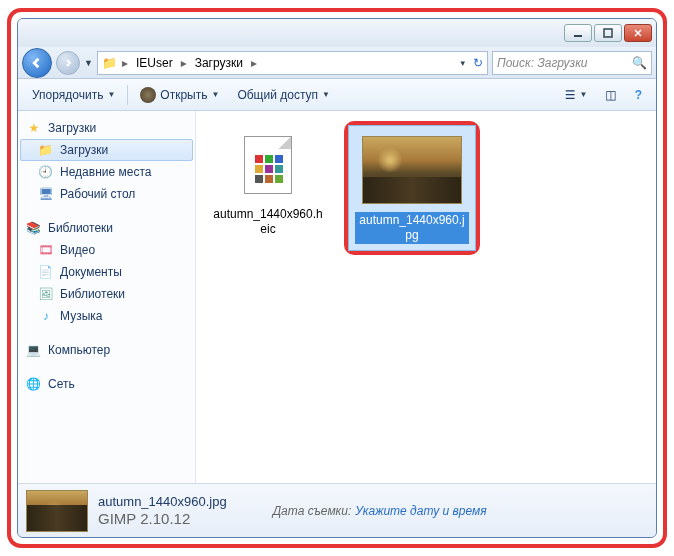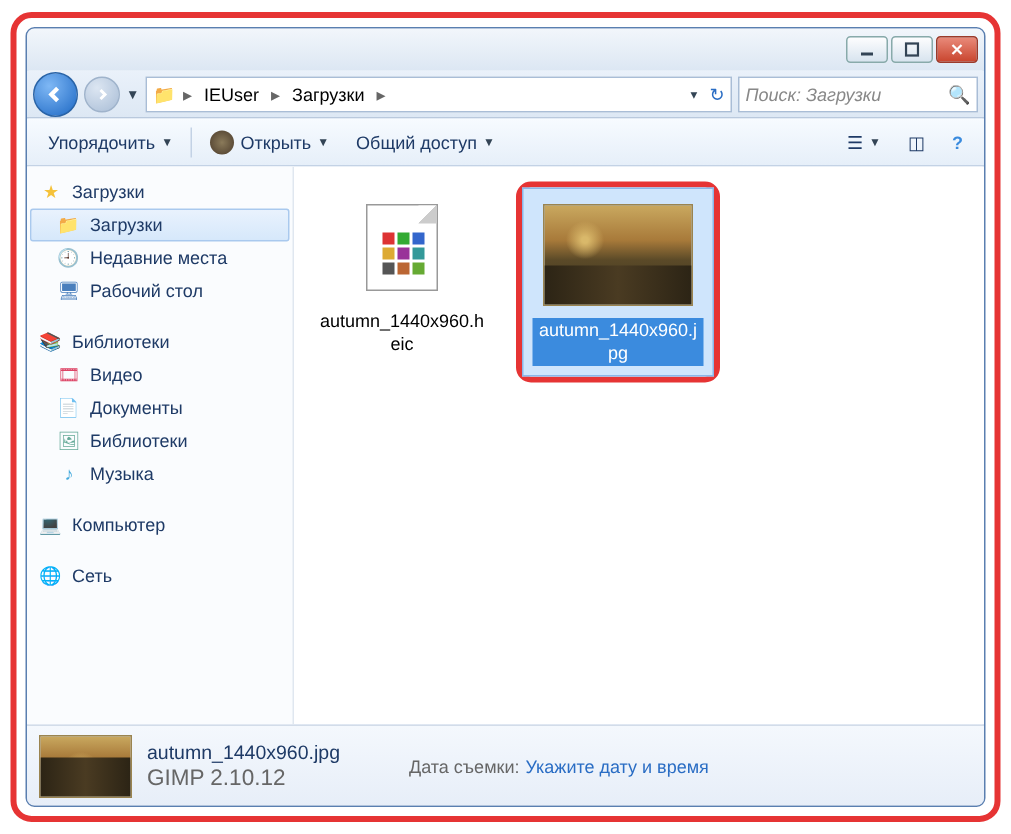--- a/index.html
+++ b/index.html
@@ -44,21 +44,21 @@
 .jpg-thumb::before { content:""; position:absolute; top:8px; left:12px; width:30px; height:30px; background: radial-gradient(circle,#d9b86a 10%, transparent 60%); }
 .jpg-thumb::after { content:""; position:absolute; bottom:0; left:0; right:0; height:26px; background: linear-gradient(90deg,#2c2415,#4a3b22,#2c2415); }
 .file-highlight { border: 4px solid #e63434; border-radius: 10px; padding: 0; }
 .file-highlight .file-item { background: #cfe5fc; border: 1px solid #8ab7e9; }
 .file-highlight .label { background: #3b8bde; color: #fff; padding: 1px 2px; }
 .details { height: 54px; border-top: 1px solid #d2dce9; background: linear-gradient(#f4f8fd,#e7eef8); display: flex; align-items: center; padding: 4px 8px; gap: 10px; }
 .details .preview { width: 62px; height: 42px; }
 .details .info { display: flex; flex-direction: column; gap: 1px; }
 .details .filename { color: #1e3a66; font-size: 13px; }
 .details .app { color: #666; font-size: 15px; }
-.details .meta { margin-left: 36px; color: #666; font-size: 11px; display: flex; gap: 4px; }
+.details .meta { margin-left: 36px; color: #666; font-size: 11px; display: flex; gap: 4px; font-style: italic; }
 .details .meta .link { color: #2a6dc4; }
 .folder-ic{color:#e9b84d;} .star-ic{color:#f5c23a;} .dl-ic{color:#e9b84d;}
 .clock-ic{color:#6a8ab5;} .desk-ic{color:#4a7fbd;}
 .lib-ic{color:#5a9fd4;} .vid-ic{color:#d46;} .doc-ic{color:#5a9;} .img-ic{color:#6a9;} .mus-ic{color:#4ad;}
 .pc-ic{color:#666;} .net-ic{color:#4a9;}
 </style>
 </head>
 <body>
 
 <div class="outer-highlight">

